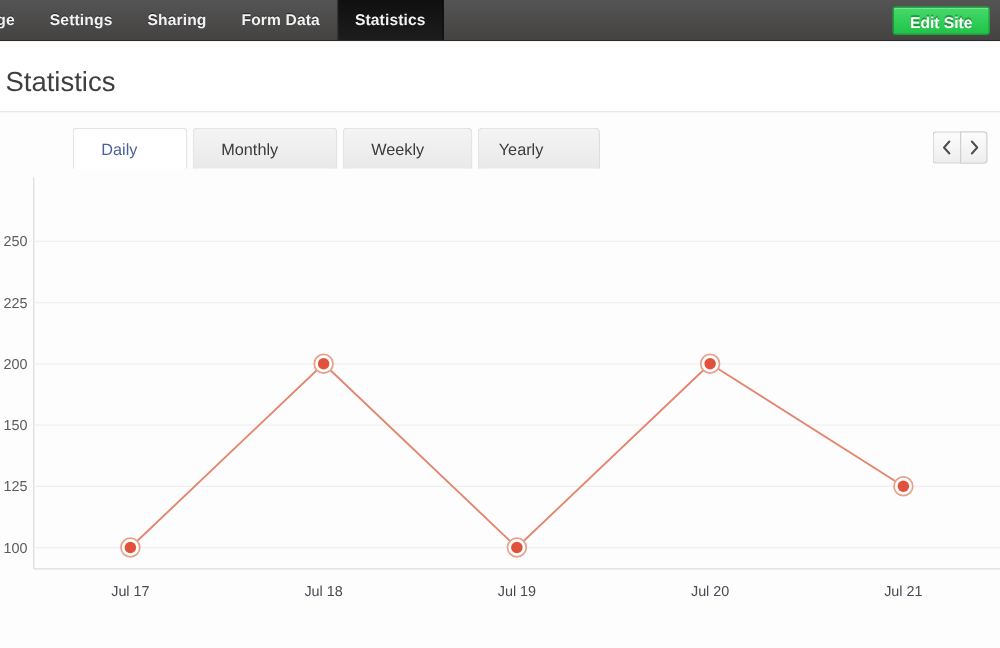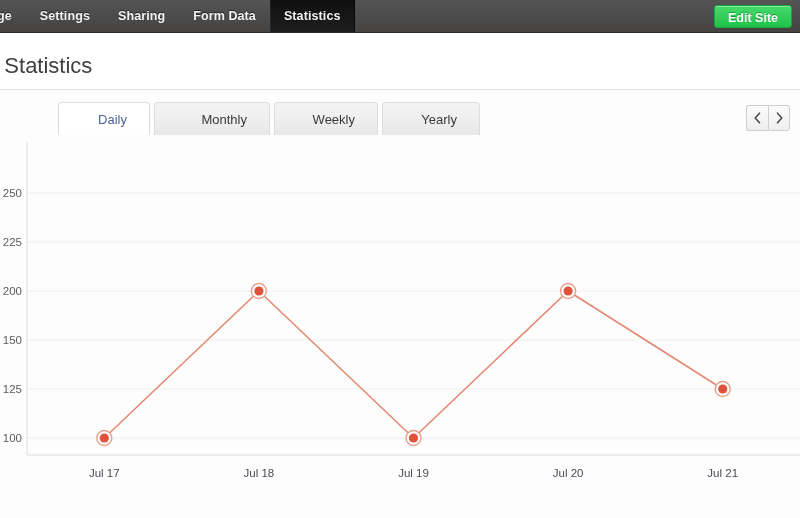--- a/index.html
+++ b/index.html
@@ -109,21 +109,21 @@
     left: 58px;
     top: 0;
     display: flex;
     align-items: flex-end;
   }
   .tab {
     height: 33px;
     box-sizing: border-box;
     display: flex;
     align-items: center;
-    justify-content: flex-end;
+    justify-content: flex-start;
     padding: 0 22px;
     margin-right: 4px;
     border: 1px solid #dddddd;
     border-bottom: none;
     border-radius: 4px 4px 0 0;
     background: #eeeeee;
     background: linear-gradient(to bottom, #f4f4f4 0%, #e9e9e9 100%);
     color: #3a3a3a;
     font-size: 13px;
     cursor: pointer;

